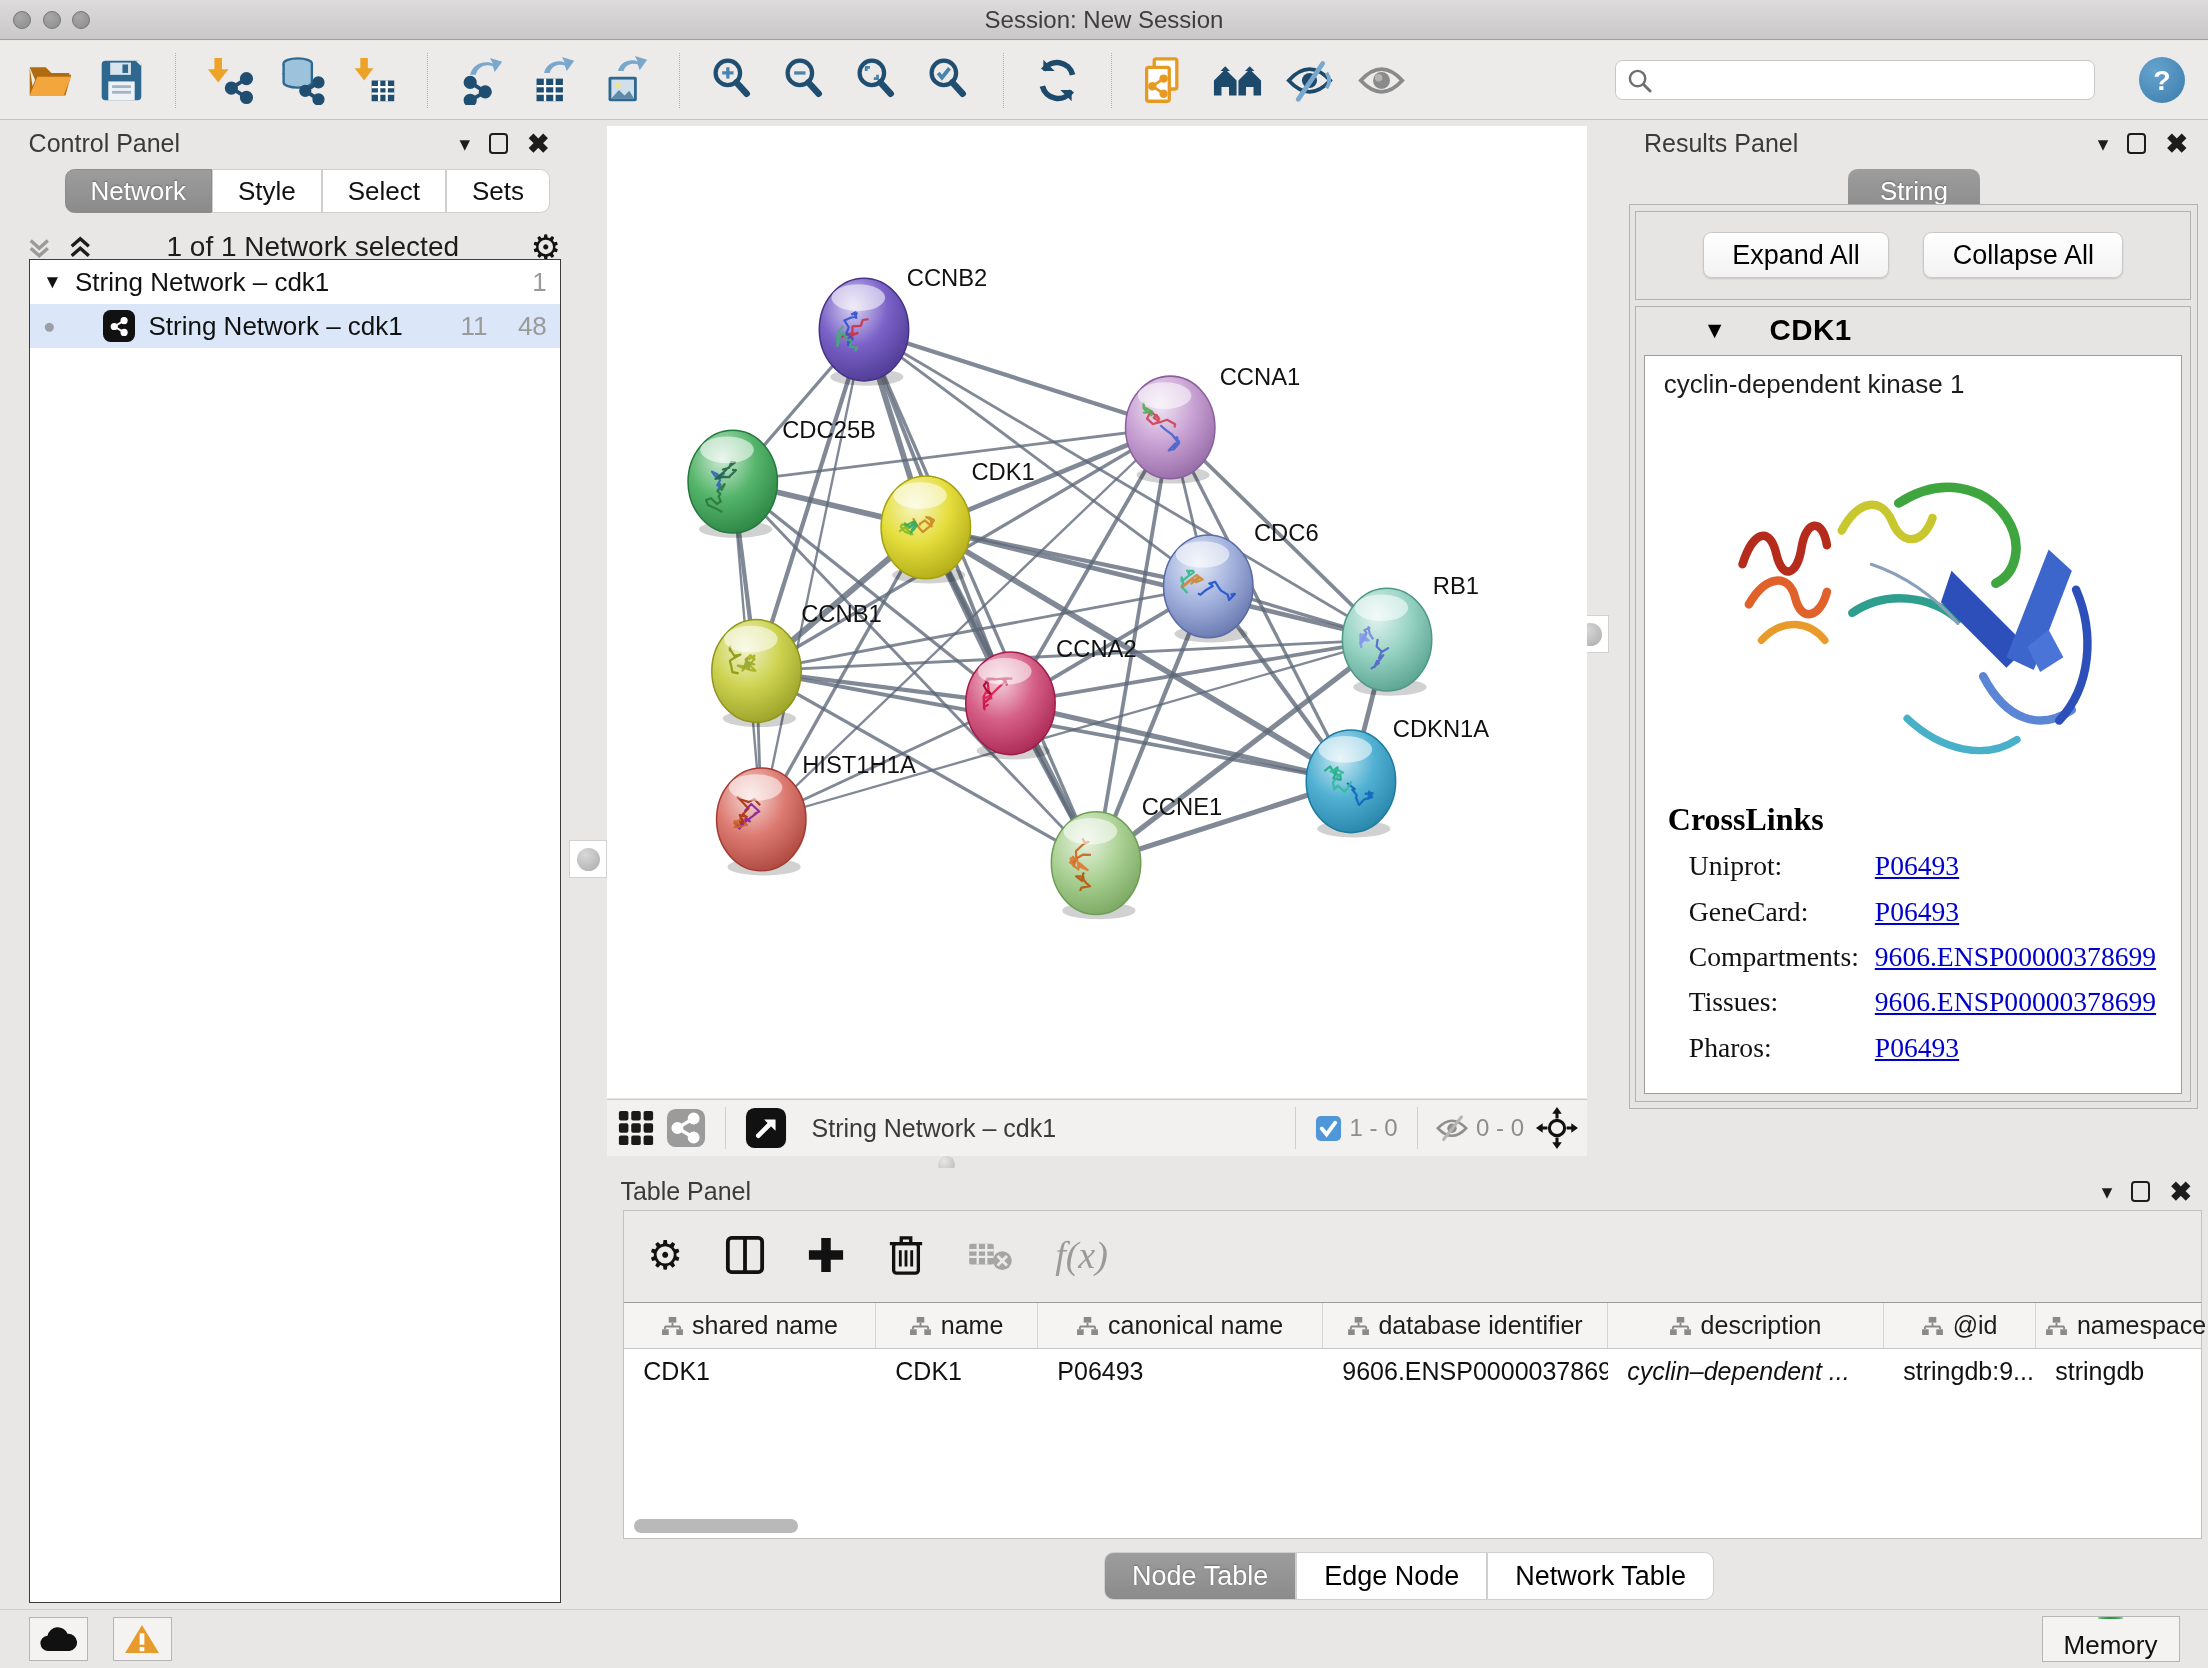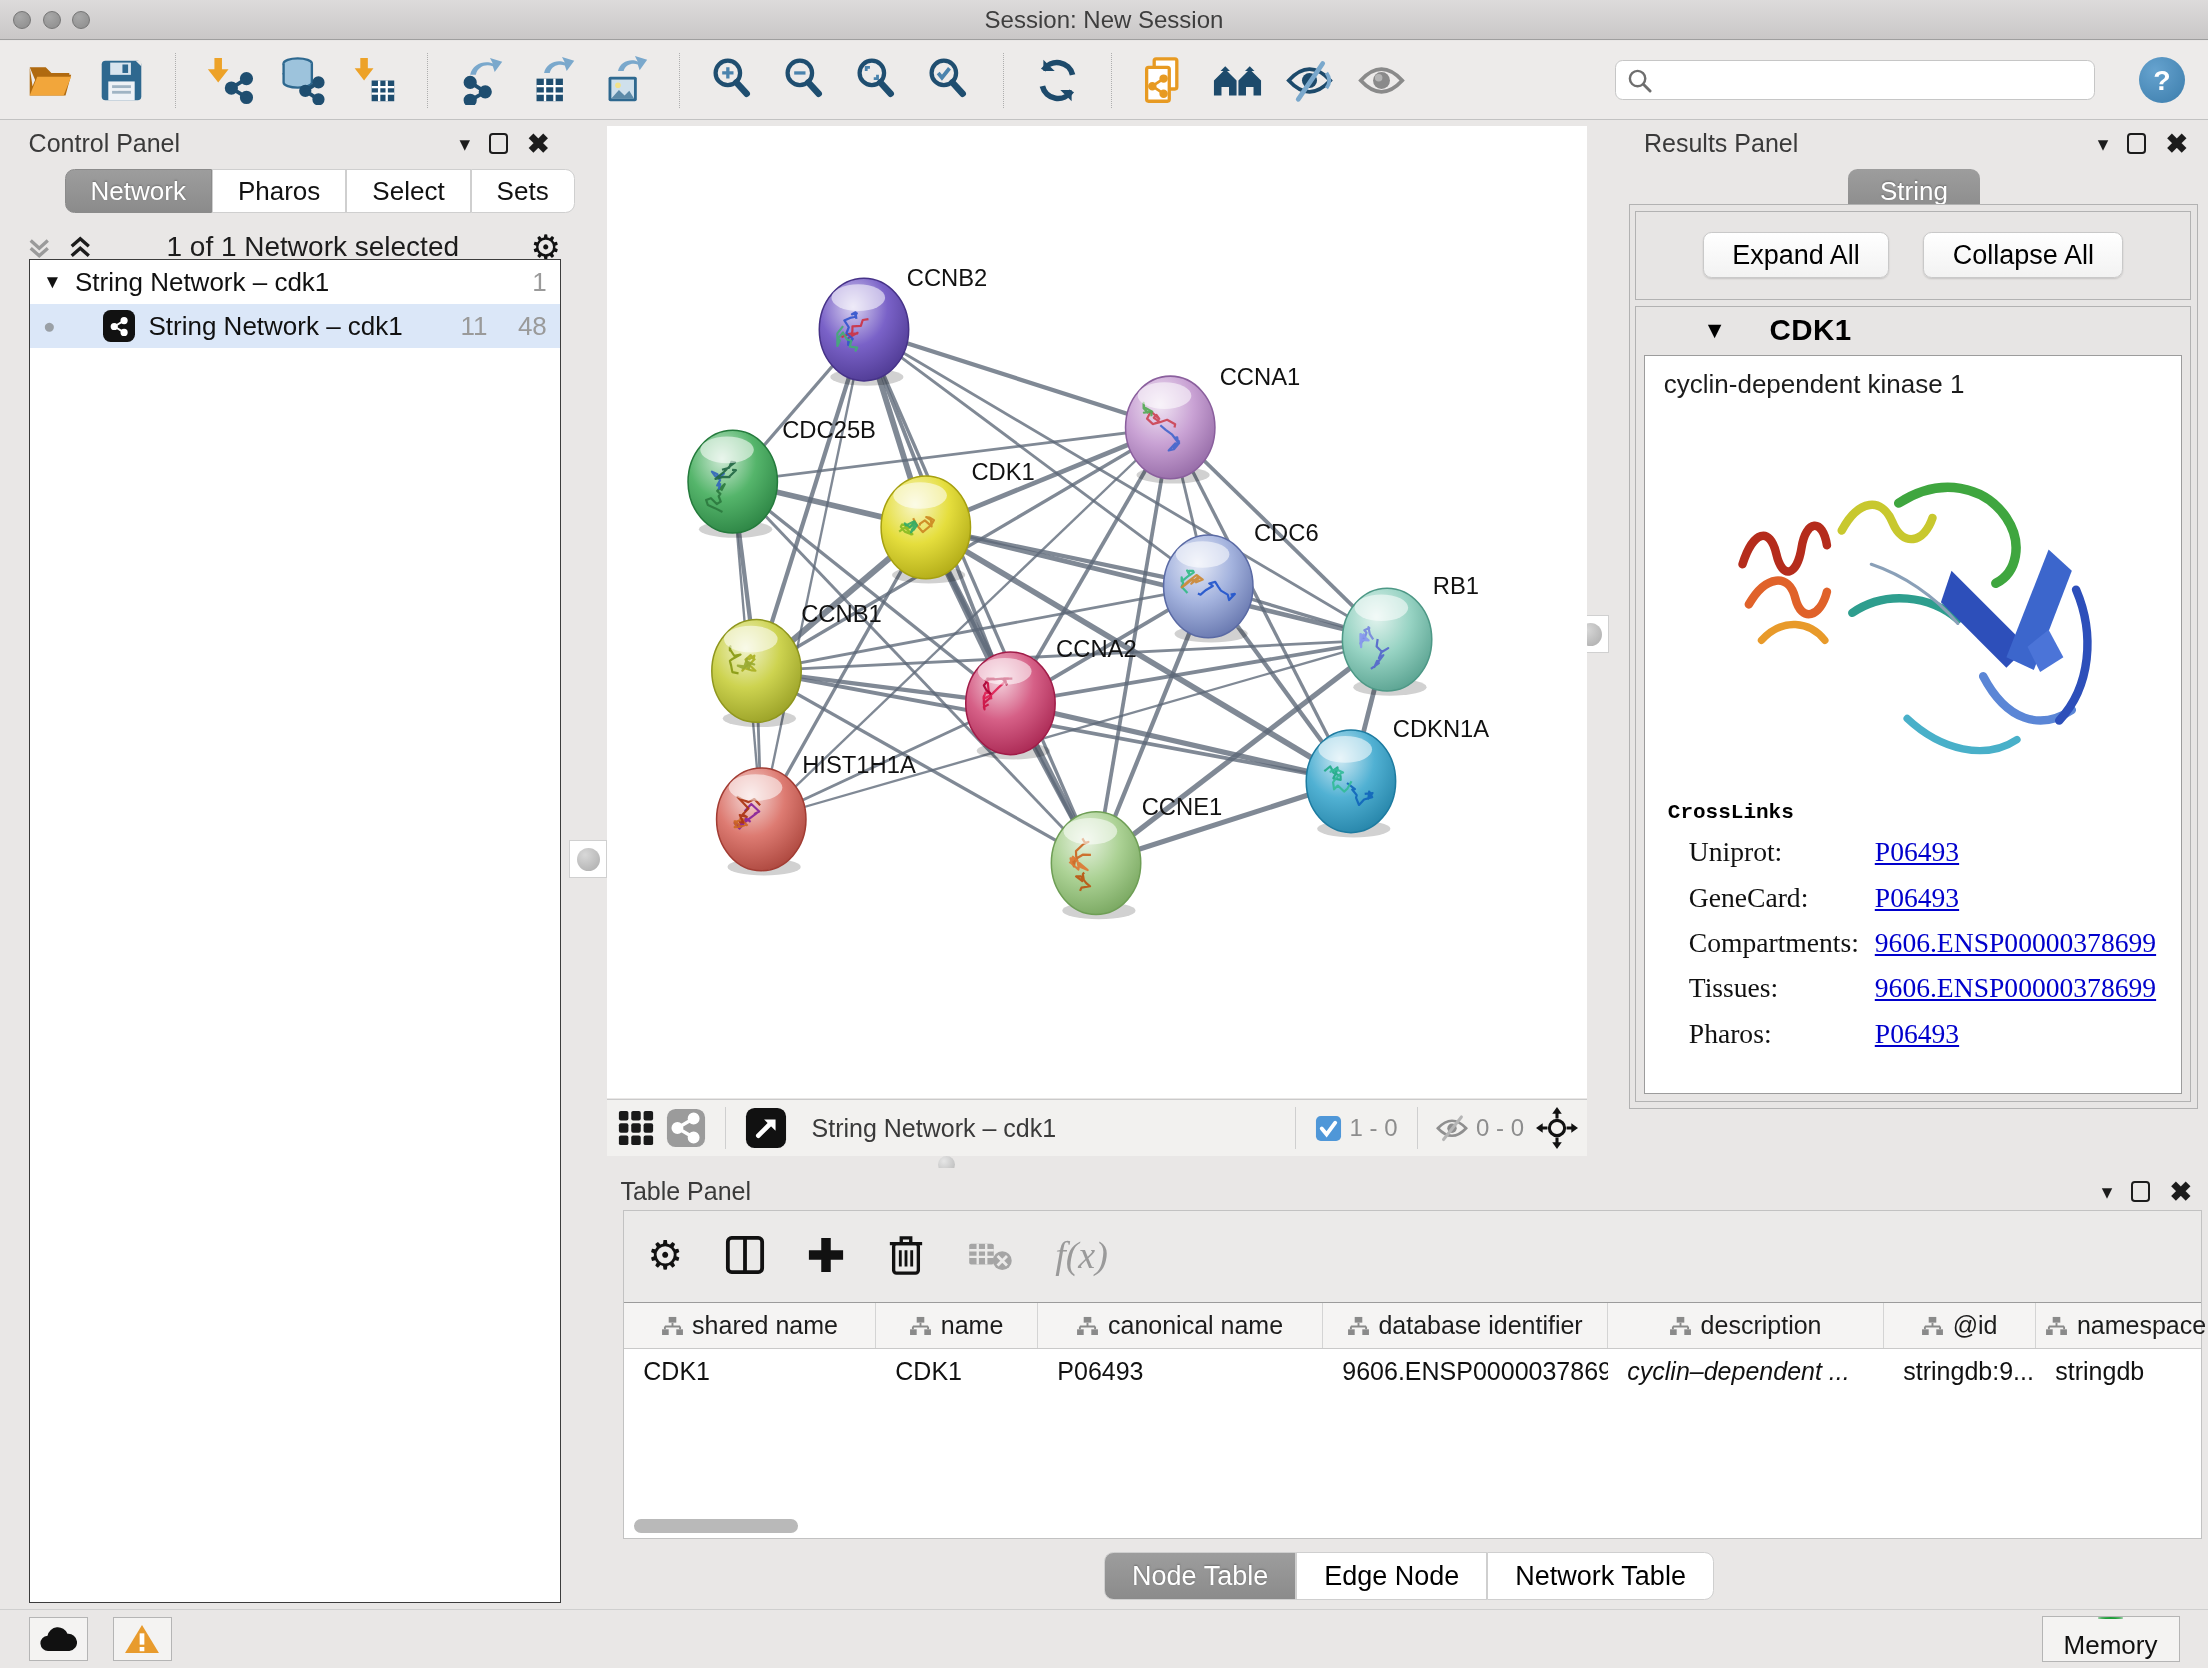--- a/index.html
+++ b/index.html
@@ -77,21 +77,21 @@
   .rp-outer { position:absolute; left:9.5px; right:11.4px; top:84px; bottom:59px; background:#e7e5e4; border:1px solid #b2b2b2; padding:5.7px; }
   .rp-btnbox { border:1px solid #b2b2b2; height:89px; display:flex; align-items:center; justify-content:center; gap:34px; }
   .rp-btn { height:46px; padding:0 28.5px; background:linear-gradient(#ffffff,#f2f2f2); border:1px solid #c9c9c9;
     border-radius:8.6px; font-size:27px; display:flex; align-items:center; box-shadow:0 1px 1.9px rgba(0,0,0,.15); }
   .rp-section { position:absolute; left:5.7px; right:5.7px; top:101px; bottom:5.7px; border:1px solid #b2b2b2; background:#e7e5e4; }
   .rp-sec-head { height:46px; display:flex; align-items:center; gap:9.5px; padding-left:67px; }
   .rp-sec-head .tri { font-size:23px; }
   .rp-sec-head .nm { font-size:29.5px; font-weight:bold; margin-left:34px; letter-spacing:0.5px; }
   .rp-content { position:absolute; left:7.6px; right:7.6px; top:48px; bottom:7.6px; background:#fff; border:1px solid #9c9c9c; overflow:hidden; }
   .rp-desc { font-size:26px; color:#1c1c1c; padding:13.3px 0 0 19px; }
-  .xl-head { font-family:Liberation Mono, monospace; font-weight:bold; font-size:21px; margin:15px 0 5.7px 23px; }
+  .xl-head { font-family:Liberation Serif, serif; font-weight:bold; font-size:32px; margin:15px 0 5.7px 23px; }
   .xl-row { display:flex; font-family:"Liberation Serif", serif; font-size:27.6px; padding:6.7px 0 6.7px 44px; }
   .xl-row .lab { width:186px; color:#111; }
   .xl-row a { color:#0000cc; text-decoration:underline; }
 
   
   .table-panel { position:absolute; left:609px; top:1168px; width:1600px; height:441px; background:#e9e7e6; }
   .tp-head { padding:7.6px 17px 0 11.4px; }
   .tp-box { position:absolute; left:14.3px; top:42px; width:1579px; height:329px; background:#ebeae9; border:1px solid #c2c2c2; }
   .tp-toolbar { height:88px; display:flex; align-items:center; gap:42px; padding-left:23px; }
   .tp-toolbar .fx { font-family:"Liberation Serif", serif; font-style:italic; font-size:38px; color:#9a9a9a; }
@@ -310,21 +310,21 @@
       <span>Control Panel</span>
       <span class="sp"></span>
       <span class="ph-ic">
         <span class="ph-tri">▾</span>
         <span class="ph-max"></span>
         <span class="ph-x">✖</span>
       </span>
     </div>
     <div class="tabs-row">
       <div class="tab sel">Network</div>
-      <div class="tab">Pharos</div>
+      <div class="tab">Style</div>
       <div class="tab">Select</div>
       <div class="tab">Sets</div>
     </div>
     <div class="cp-status">
       <svg width="28.5" height="28.5" viewBox="0 0 30 30">
           <g fill="none" stroke="#9a9a9a" stroke-width="3.5">
             <path d="M6 8l9 8 9-8M6 16l9 8 9-8"></path>
           </g>
         </svg>
       <svg width="28.5" height="28.5" viewBox="0 0 30 30">

